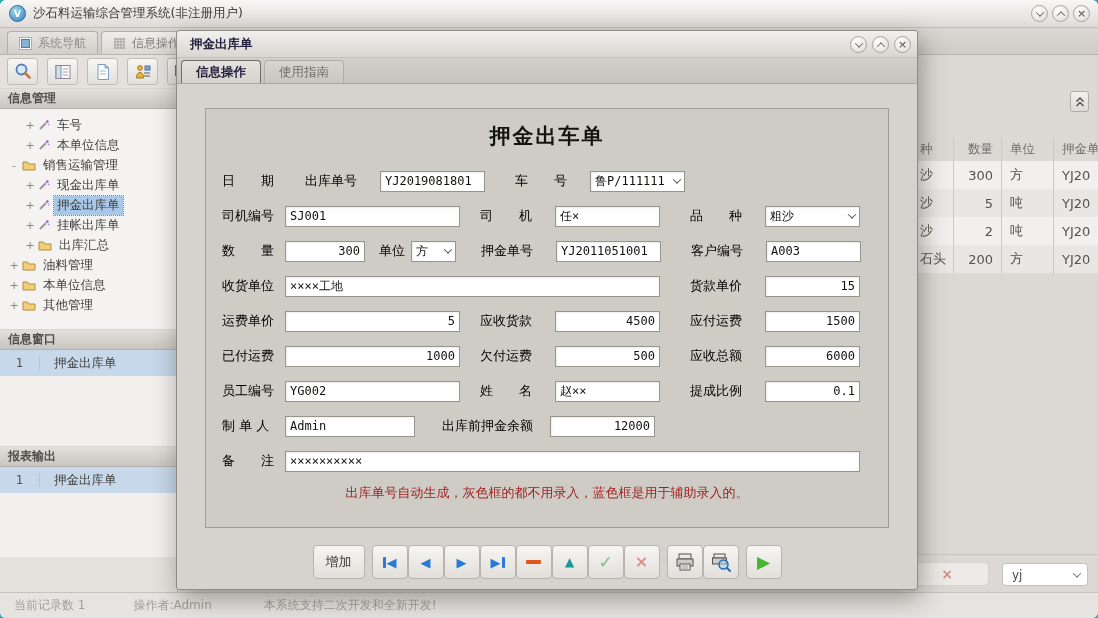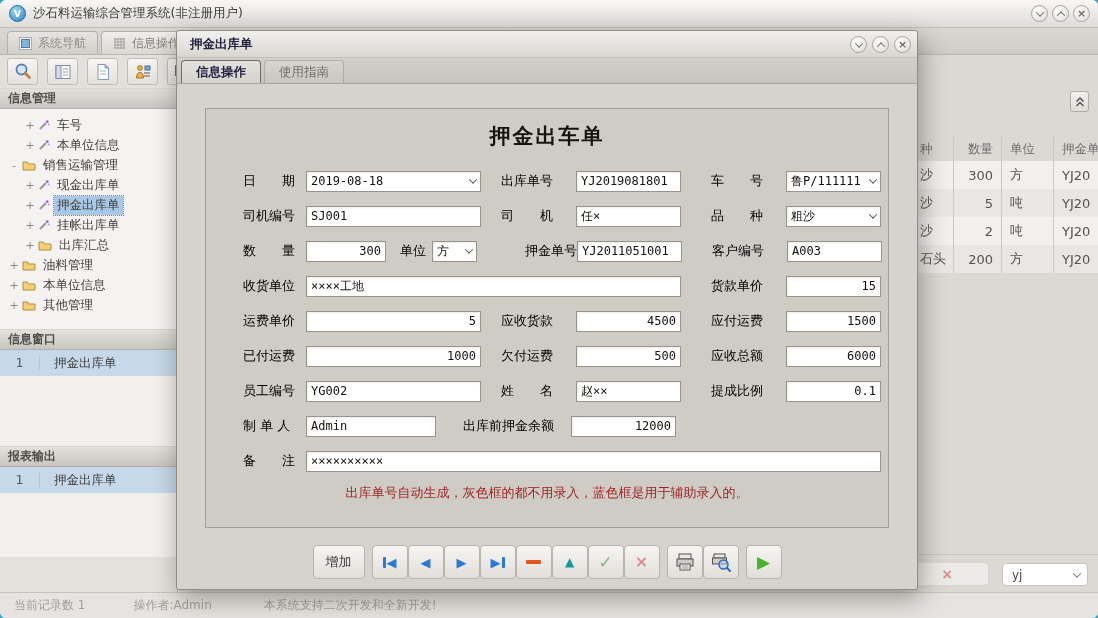--- a/index.html
+++ b/index.html
@@ -65,27 +65,27 @@
   .dtabs{height:26px;background:linear-gradient(#d3d0cb,#c7c4bf);display:flex;align-items:flex-end;padding-left:4px;gap:3px;border-bottom:1px solid #a9a6a1;}
   .dtab{height:23px;padding:0 14px;display:flex;align-items:center;font-size:12.5px;border-radius:4px 4px 0 0;}
   .dtab.active{background:linear-gradient(#e4e2de,#d6d3ce);border:1px solid #6f6d68;border-bottom:none;font-weight:bold;color:#23233f;}
   .dtab.inactive{background:linear-gradient(#d8d5d0,#c9c6c1);border:1px solid #b0ada8;border-bottom:none;color:#6f6e6a;}
   .dbody{position:absolute;left:0;top:53px;right:0;bottom:0;}
   .panel{position:absolute;left:28px;top:24px;width:684px;height:420px;background:#cfccc6;border:1px solid #a19d96;}
   .ftitle{text-align:center;font-size:21px;font-weight:bold;color:#14140f;margin-top:13px;letter-spacing:2px;}
   .rows{margin-top:19px;}
   .fr{display:flex;align-items:center;height:24px;margin-bottom:11px;}
   .lb{font-size:13px;color:#000;flex:0 0 auto;white-space:nowrap;}
-  .l1{width:63px;margin-left:37px;} .l2{width:75px;margin-left:20px;} .l3{width:75px;margin-left:30px;}
+  .l1{width:63px;margin-left:16px;} .l2{width:75px;margin-left:20px;} .l3{width:75px;margin-left:30px;}
   .inp,.sel{height:21px;border:1px solid #98948c;background:#fff;font-family:"DejaVu Sans Mono","Liberation Mono",monospace;font-size:12px;color:#13110e;padding:0 4px;flex:0 0 auto;box-shadow:inset 1px 1px 2px rgba(0,0,0,.08);}
   .sel{display:flex;align-items:center;justify-content:space-between;}
   .sel .chev{border-color:#55534f;flex:0 0 auto;}
   .i1{width:175px;} .i2{width:105px;} .i3{width:95px;}
   .iq{width:80px;} .lu{width:32px;margin-left:14px;} .iu{width:45px;}
-  .lq2{width:75px;margin-left:25px;text-align:right;}
+  .lq2{width:75px;margin-left:25px;}
   .iw{width:375px;} .i8{width:130px;}
   .l8{width:125px;margin-left:10px;text-align:center;}
   .i9{width:575px;}
   .num{text-align:right;}
   .note{text-align:center;font-size:13px;color:#9c1f1f;margin-top:4px;}
   .dtoolbar{position:absolute;left:0;right:0;bottom:9px;height:36px;display:flex;justify-content:center;align-items:center;}
   .dbtn{width:36px;height:34px;border:1px solid #b7b4ae;border-radius:4px;background:linear-gradient(#f6f5f2,#e2dfda);display:flex;align-items:center;justify-content:center;gap:1px;flex:0 0 auto;}
   .dbtn.add{width:52px;font-size:13px;color:#3a3937;}
   .dbtn.gap{margin-left:7px;}
   .nav{color:#2b79d6;font-size:13px;line-height:1;}
@@ -375,24 +375,20 @@
         </div>
     </div>
 
     <div class="dbody">
       <div class="panel">
         <div class="ftitle">押金出车单</div>
         <div class="rows">
 
           <div class="fr">
             <span class="lb l1">日　　期</span>
-            <span class="sel i1">
-                <span>2019-08-18</span>
-                <span class="chev down"></span>
-              </span>
             <span class="lb l2">出库单号</span>
             <input class="inp i2" readonly="" value="YJ2019081801" style="">
             <span class="lb l3">车　　号</span>
             <span class="sel i3">
                 <span>鲁P/111111</span>
                 <span class="chev down"></span>
               </span>
           </div>
 
           <div class="fr">

